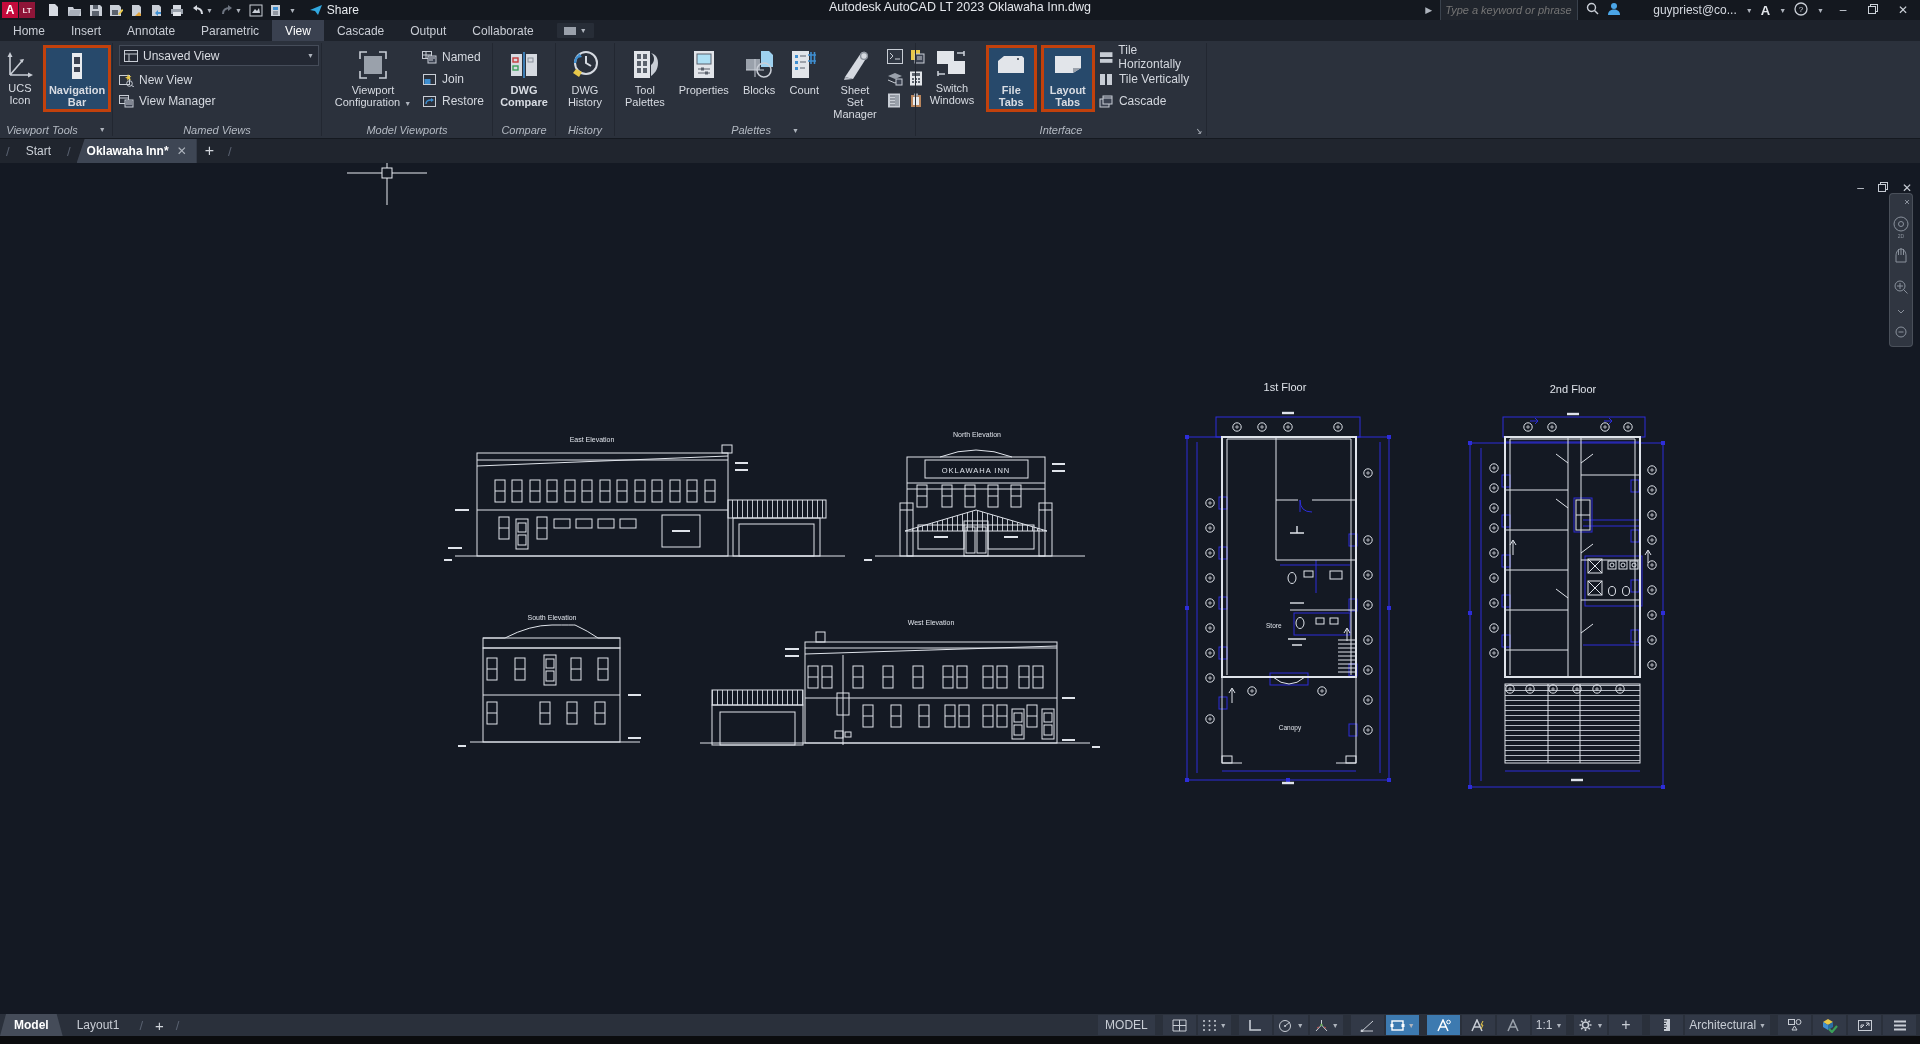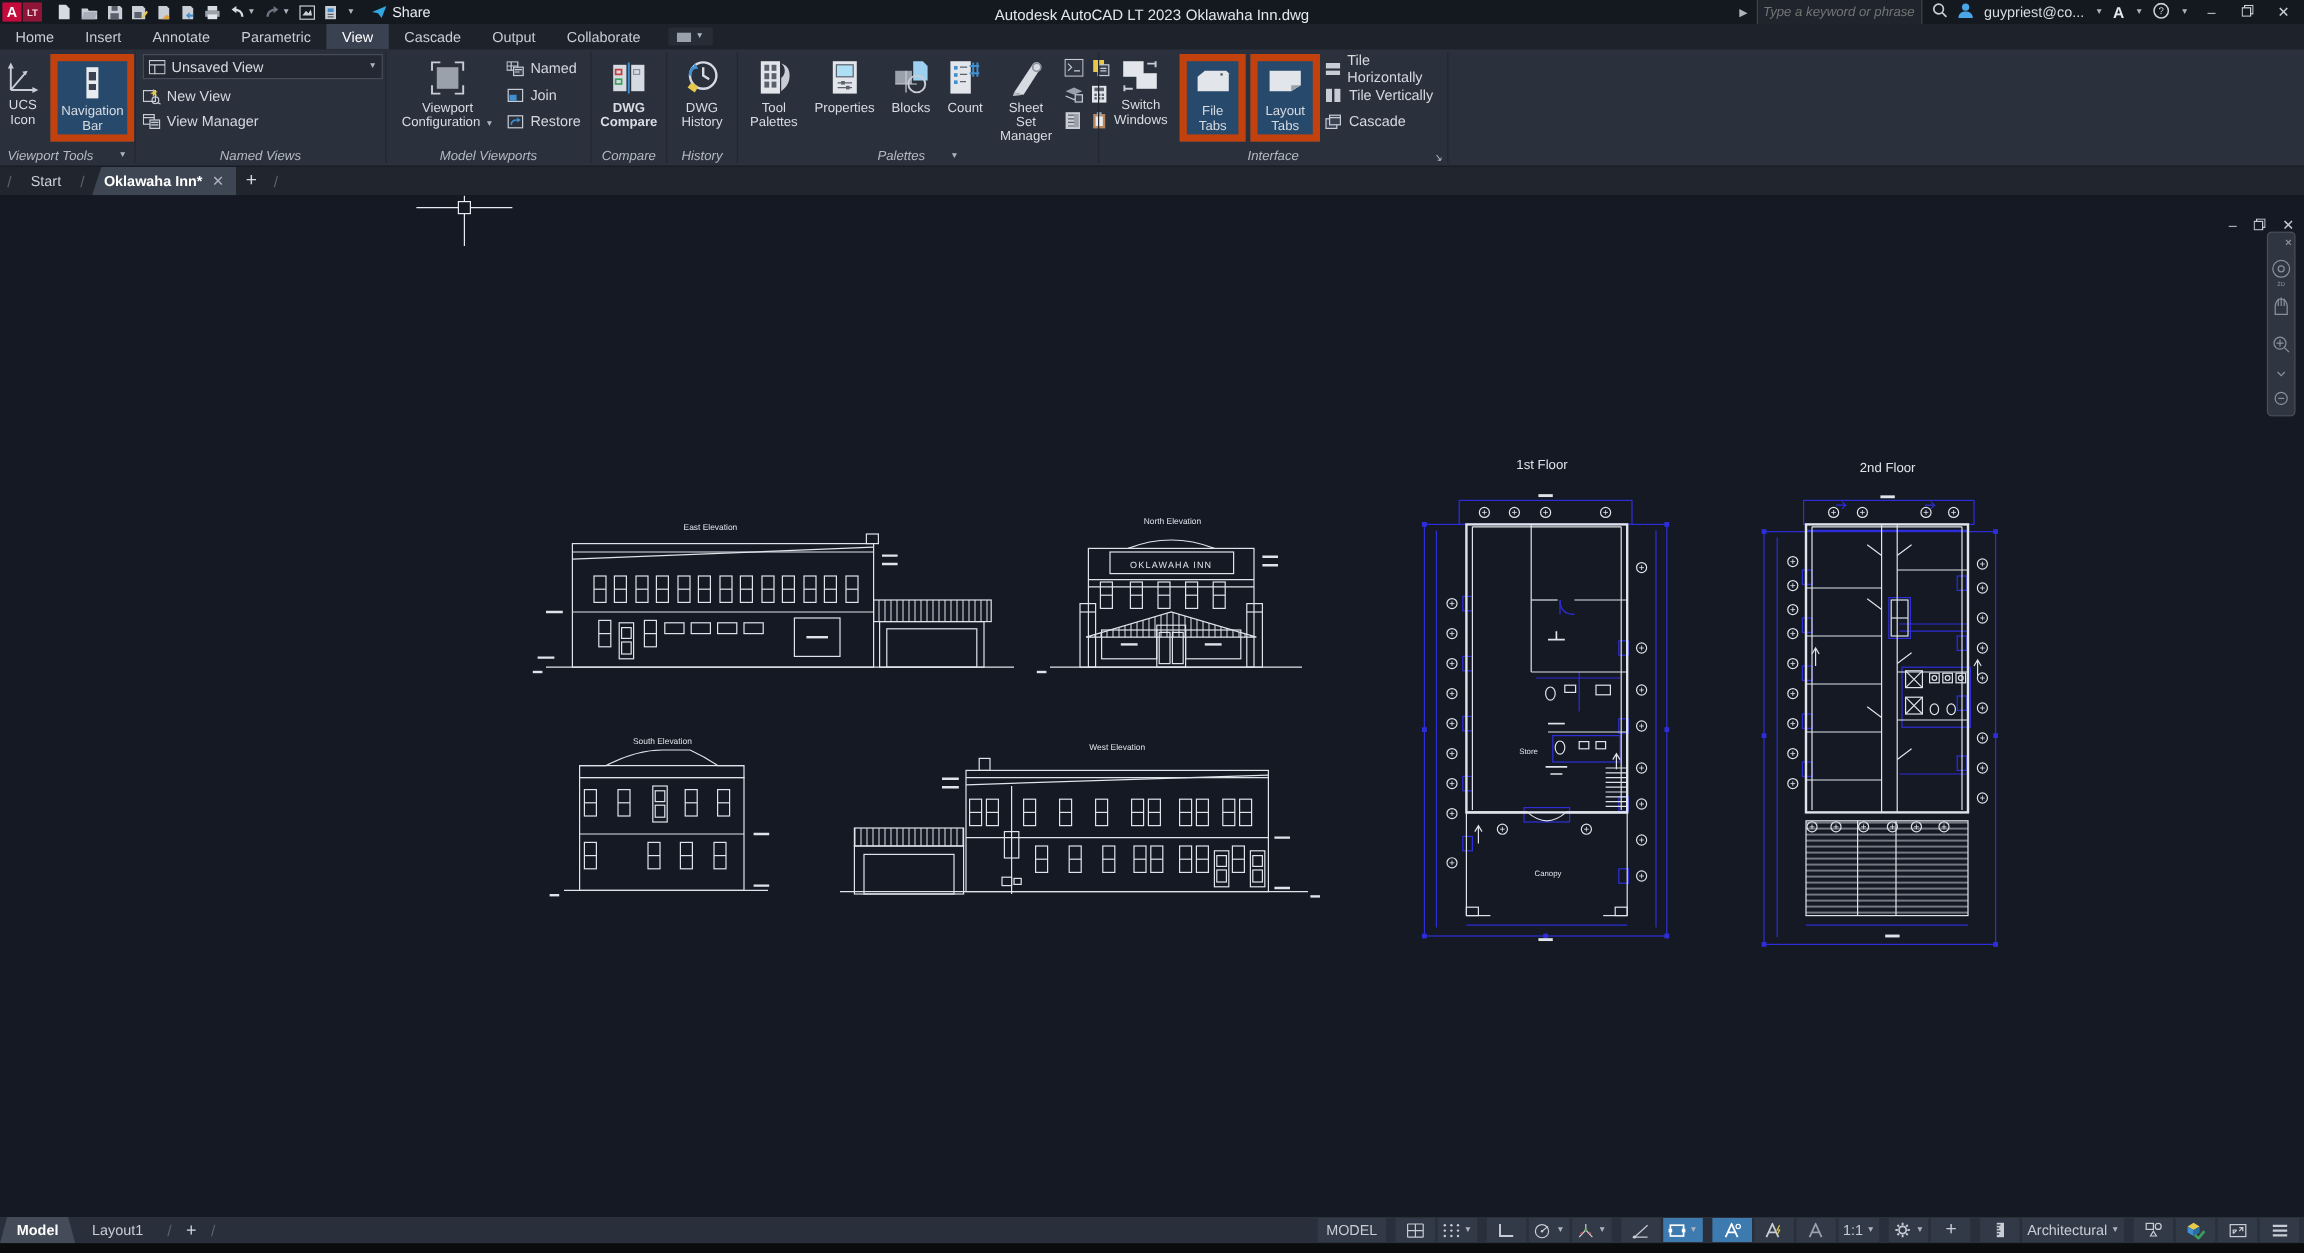--- a/index.html
+++ b/index.html
@@ -12,21 +12,21 @@
             display:flex;align-items:center;font-size:12px;}
   .logoA{width:16px;height:16px;background:#c40b3c;color:#fff;font-weight:bold;
          display:flex;align-items:center;justify-content:center;margin-left:2px;font-size:12px;}
   .logoLT{width:16px;height:16px;background:#8e1538;color:#f2d7de;font-weight:bold;font-size:8px;
           display:flex;align-items:center;justify-content:center;margin-left:1px;}
   .qat{display:flex;align-items:center;gap:7px;margin-left:12px;}
   .qat svg{display:block;}
   .dd{font-size:7px;color:#aeb4bd;margin-left:1px;}
   .share{color:#e8ebef;display:flex;align-items:center;gap:4px;margin-left:6px;}
   .title-center{position:absolute;left:0;right:0;top:0;height:20px;display:flex;gap:4px;
-                align-items:flex-end;justify-content:center;font-size:12.5px;color:#e4e7ec;pointer-events:none;}
+                align-items:flex-start;justify-content:center;font-size:12.5px;color:#e4e7ec;pointer-events:none;}
   .tb-right{position:absolute;right:0;top:0;height:20px;display:flex;align-items:center;gap:8px;padding-right:6px;}
   .searchbox{width:128px;height:15px;background:#20252d;border:1px solid #3a424d;color:#9aa1ac;
              font-style:italic;font-size:11px;padding:4px 4px;font-family:"Liberation Sans",sans-serif;}
   .winbtn{color:#cdd2d9;width:22px;text-align:center;font-size:12px;}
 
   
   .ribbontabs{position:absolute;left:0;top:20px;width:1920px;height:21px;background:#1d222b;
               display:flex;align-items:stretch;font-size:12px;color:#c9cdd5;}
   .rtab{padding:0 13px;display:flex;align-items:center;}
   .rtab.active{background:#3a4150;color:#fff;}
@@ -36,21 +36,21 @@
   
   .ribbon{position:absolute;left:0;top:41px;width:1920px;height:97px;background:#2b313c;
           display:flex;align-items:stretch;border-bottom:1px solid #151920;}
   .panel{display:flex;flex-direction:column;}
   .panel-content{flex:1;display:flex;align-items:flex-start;padding:4px 6px 0 6px;gap:4px;}
   .panel-label{height:17px;display:flex;align-items:center;justify-content:center;gap:20px;
                font-size:11px;color:#b4bac3;position:relative;font-style:italic;}
   .psep{width:1px;background:#222731;margin:2px 0;}
   .bigbtn{display:flex;flex-direction:column;align-items:center;gap:3px;padding:3px 3px 1px 3px;
           font-size:11px;line-height:12px;text-align:center;color:#d8dce3;border:1px solid transparent;}
-  .bigbtn.on{background:#27496b;border:6px solid #c2410c;}
+  .bigbtn.on{background:#27496b;border:3px solid #c2410c;font-weight:bold;}
   .iconrow{display:flex;align-items:center;gap:5px;height:20px;font-size:12px;color:#d4d8df;}
   .nv-drop{width:190px;height:19px;background:#232833;border:1px solid #454c59;display:flex;
            align-items:center;gap:5px;font-size:12px;color:#dadde3;padding:0 4px;margin-bottom:3px;}
   .nv-drop .grow{flex:1;}
   .launcher{position:absolute;right:4px;bottom:2px;color:#aeb4bd;font-size:9px;}
 
   
   .filetabs{position:absolute;left:0;top:139px;width:1920px;height:24px;background:#20252e;
             display:flex;align-items:stretch;font-size:12px;color:#ccd1d8;}
   .slash{color:#596170;align-self:center;padding:0 6px;font-size:13px;}
@@ -182,21 +182,21 @@
     <span style="color:#aeb4bd;font-size:9px;">▶</span>
     <input class="searchbox" placeholder="Type a keyword or phrase" style="">
     <span><svg width="13" height="13" viewBox="0 0 13 13">
           <circle cx="5.5" cy="5.5" r="4" stroke="#c9ced6" fill="none" stroke-width="1.4"></circle>
           <path d="M8.5 8.5l3.5 3.5" stroke="#c9ced6" stroke-width="1.4"></path>
         </svg></span>
     <span><svg width="14" height="13" viewBox="0 0 14 13">
           <circle cx="7" cy="4" r="3" fill="#4ba6e8"></circle>
           <path d="M1 13c0-4 3-5.5 6-5.5S13 9 13 13z" fill="#4ba6e8"></path>
         </svg></span>
-    <span style="font-size:12px;">guypriest@co...</span>
+    <span style="font-size:12px;margin-left:24px;">guypriest@co...</span>
     <span class="dd">▼</span>
     <span style="font-weight:bold;font-size:13px;color:#e4e7ec;">A</span>
     <span class="dd">▼</span>
     <span><svg width="14" height="14" viewBox="0 0 14 14">
           <circle cx="7" cy="7" r="6" fill="none" stroke="#c9ced6" stroke-width="1.3"></circle>
           <text x="7" y="10" text-anchor="middle" font-size="8" fill="#c9ced6" font-family="Liberation Sans">?</text>
         </svg></span>
     <span class="dd">▼</span>
     <span class="winbtn">–</span>
     <span class="winbtn"><svg width="10" height="10" viewBox="0 0 10 10">

